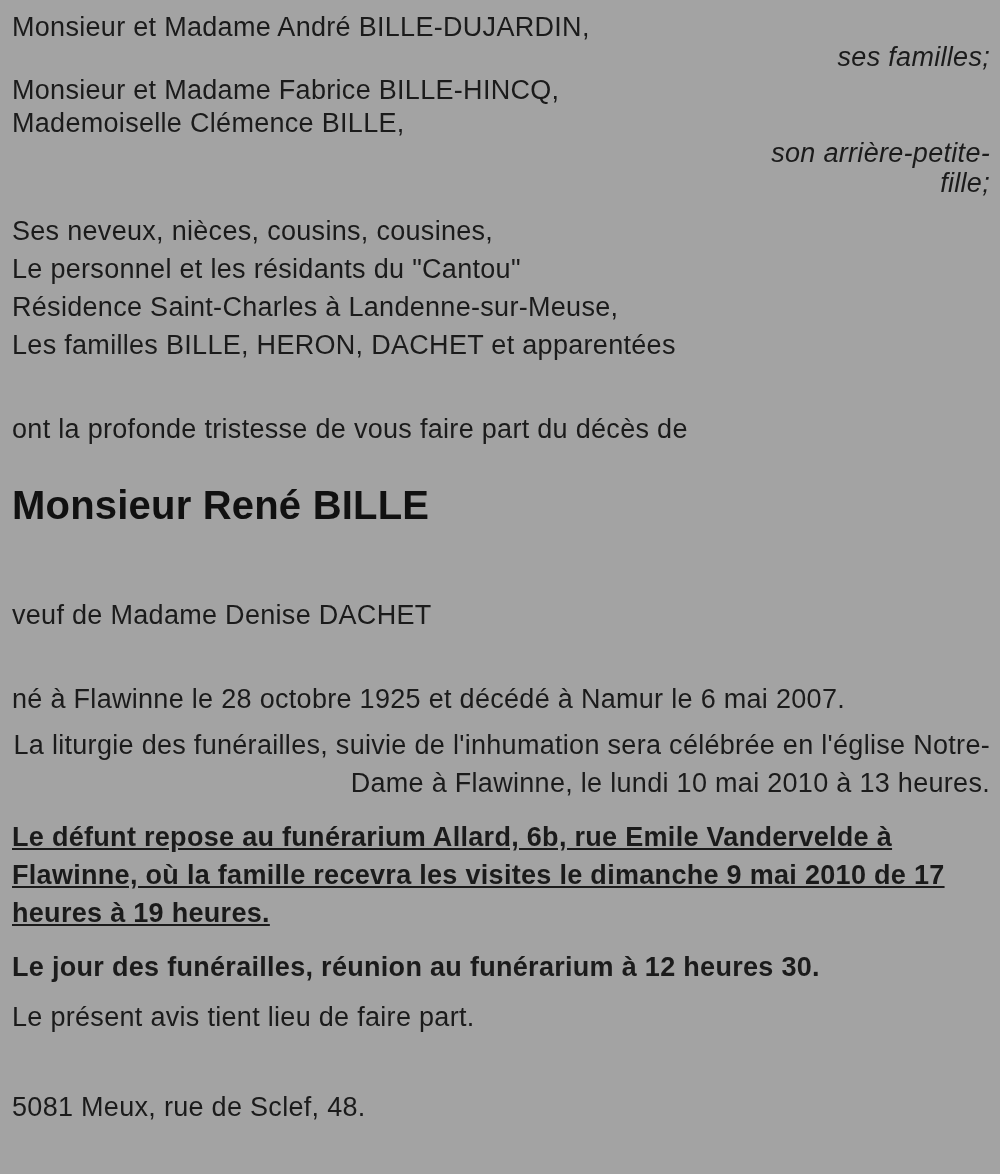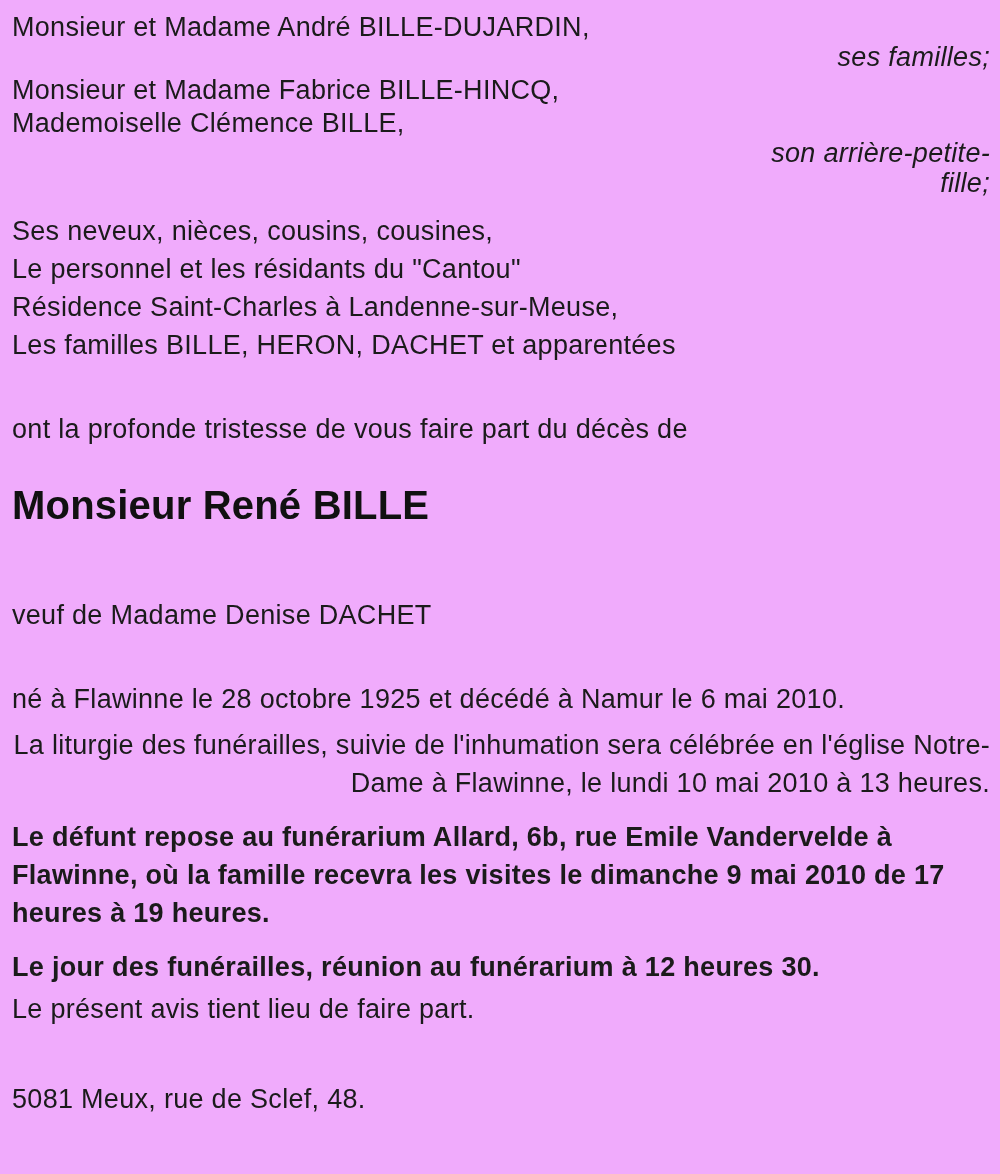--- a/index.html
+++ b/index.html
@@ -7,21 +7,21 @@
     padding: 0;
     background: #ffffff;
     color: #1b1b1b;
     font-family: "Liberation Sans", sans-serif;
   }
   .page {
     width: 1000px;
     min-height: 1174px;
     box-sizing: border-box;
     padding: 12px 10px 1px 12px;
-    background: #f0abfc;
+    background: #a3a3a3;
   }
   .name-line {
     font-size: 27px;
     line-height: 30px;
     letter-spacing: 0.3px;
     text-align: left;
   }
   .relation-line {
     text-align: right;
     font-style: italic;
@@ -52,23 +52,23 @@
     margin: 34px 0 8px 0;
     font-size: 40px;
     line-height: 46px;
     font-weight: 700;
     letter-spacing: 0.2px;
     color: #111111;
   }
   .spouse { margin-top: 68px; }
   .birth { margin-top: 46px; }
   .ceremony { margin-top: 8px; text-align: right; }
-  .visitation { margin-top: 16px; font-weight: 700; }
+  .visitation { margin-top: 16px; font-weight: 700; text-decoration: underline; }
   .meeting { margin-top: 16px; font-weight: 700; }
-  .notice { margin-top: 4px; }
+  .notice { margin-top: 12px; }
   .address { margin-top: 52px; }
 </style>
 </head>
 <body>
 
 <div class="page">
 
   <div class="family-row">
     <div class="name-line">Monsieur et Madame André BILLE-DUJARDIN,</div>
     <div class="relation-line">
@@ -93,21 +93,21 @@
     <div class="line">Résidence Saint-Charles à Landenne-sur-Meuse,</div>
     <div class="line">Les familles BILLE, HERON, DACHET et apparentées</div>
   </div>
 
   <p class="announce">ont la profonde tristesse de vous faire part du décès de</p>
 
   <h1 class="deceased">Monsieur René BILLE</h1>
 
   <p class="spouse">veuf de Madame Denise DACHET</p>
 
-  <p class="birth">né à Flawinne le 28 octobre 1925 et décédé à Namur le 6 mai 2010.</p>
+  <p class="birth">né à Flawinne le 28 octobre 1925 et décédé à Namur le 6 mai 2007.</p>
 
   <p class="ceremony">La liturgie des funérailles, suivie de l'inhumation sera célébrée en l'église Notre-Dame à Flawinne, le lundi 10 mai 2010 à 13 heures.</p>
 
   <p class="visitation">Le défunt repose au funérarium Allard, 6b, rue Emile Vandervelde à Flawinne, où la famille recevra les visites le dimanche 9 mai 2010 de 17 heures à 19 heures.</p>
 
   <p class="meeting">Le jour des funérailles, réunion au funérarium à 12 heures 30.</p>
 
   <p class="notice">Le présent avis tient lieu de faire part.</p>
 
   <p class="address">5081 Meux, rue de Sclef, 48.</p>

